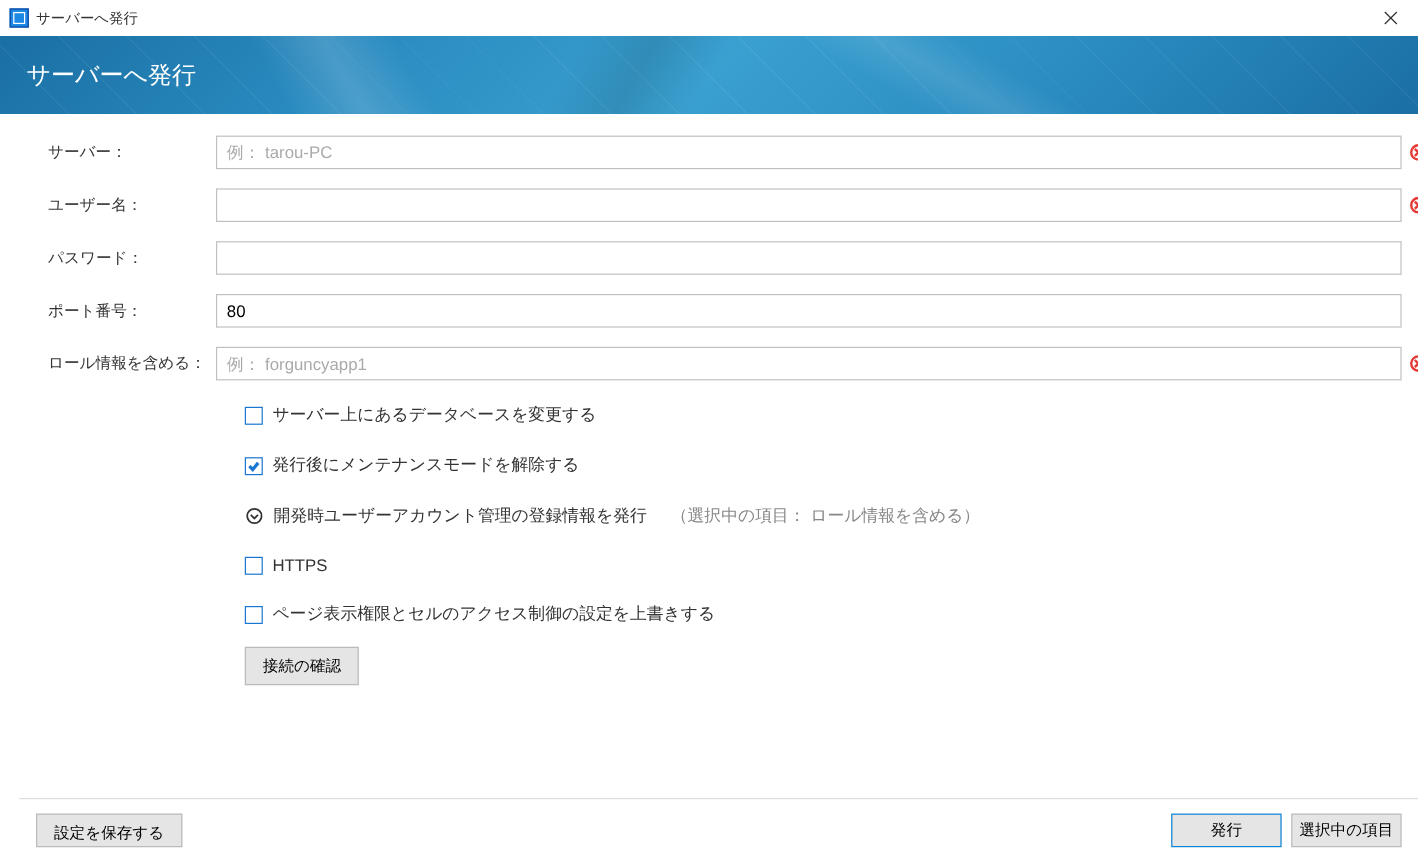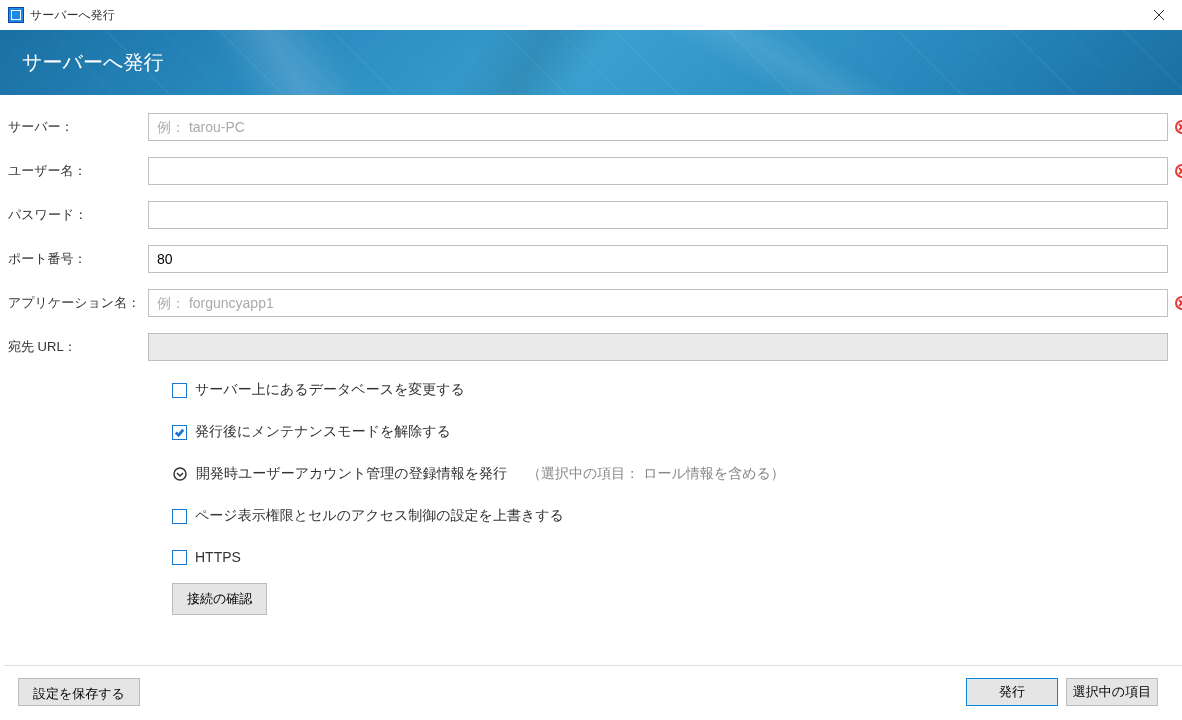--- a/index.html
+++ b/index.html
@@ -23,21 +23,21 @@
     }
     .banner::before {
       content: ""; position: absolute; inset: 0;
       background:
         linear-gradient(60deg, transparent 20%, rgba(255,255,255,0.15) 25%, transparent 30%),
         linear-gradient(120deg, transparent 40%, rgba(0,0,0,0.1) 45%, transparent 50%),
         linear-gradient(30deg, transparent 60%, rgba(255,255,255,0.1) 65%, transparent 70%);
     }
     .banner h1 { color: #fff; font-size: 20px; font-weight: 400; position: relative; z-index: 1; }
 
-    .form-area { padding: 18px 14px 0 8px; }
+    .form-area { padding: 18px 14px 0 40px; }
     .row { display: flex; align-items: center; margin-bottom: 16px; }
     .row .lbl { width: 140px; font-size: 13px; color: #333; }
     .row .fld { flex: 1; position: relative; }
     .row input[type=text], .row input[type=password], .row .readonly {
       width: 100%; height: 28px; border: 1px solid #c0c0c0; padding: 0 8px; font-size: 14px; background: #fff;
     }
     .row input::placeholder { color: #aaa; }
     .row .readonly { background: #eaeaea; display: flex; align-items: center; color: #444; }
     .row .invalid-icon { position: absolute; right: -22px; top: 50%; transform: translateY(-50%); width: 16px; height: 16px; }
     .row .invalid-icon svg circle { fill: none; stroke: #e53935; stroke-width: 2; }
@@ -48,21 +48,21 @@
     .opt .cb { width: 15px; height: 15px; border: 1px solid #1976d2; display: inline-flex; align-items: center; justify-content: center; cursor: pointer; background: #fff; }
     .opt .cb.checked svg { display: block; }
     .opt .cb svg { display: none; width: 11px; height: 11px; stroke: #1976d2; stroke-width: 3; fill: none; }
     .opt .expand-btn { width: 16px; height: 16px; display: inline-flex; align-items: center; justify-content: center; cursor: pointer; }
     .opt .expand-btn svg { width: 14px; height: 14px; stroke: #333; fill: none; stroke-width: 1.5; }
     .opt .hint { color: #888; margin-left: 12px; }
 
     .conn-test { padding-left: 164px; margin-top: -6px; }
     .btn { border: 1px solid #bbb; background: #e5e5e5; padding: 6px 14px; font-size: 13px; cursor: pointer; }
 
-    .footer { position: absolute; bottom: 0; left: 4px; right: 0; padding: 12px 24px 14px 14px; border-top: 1px solid #ddd; display: flex; align-items: center; }
+    .footer { position: absolute; bottom: 0; left: 16px; right: 0; padding: 12px 14px 14px 14px; border-top: 1px solid #ddd; display: flex; align-items: center; }
     .footer .gap { flex: 1; }
     .footer .btn.primary { width: 92px; height: 28px; padding: 0; margin-left: 8px; }
     .footer .btn.save { height: 28px; }
     .footer .btn.publish { border: 1px solid #0a84d8; }
   </style>
 </head>
 <body>
 
 <div class="titlebar">
   <span class="app-icon"></span>
@@ -118,39 +118,33 @@
   </div>
 
   <div class="row">
     <div class="lbl">ポート番号：</div>
     <div class="fld">
       <input type="text" value="80" style="">
     </div>
   </div>
 
   <div class="row">
-    <div class="lbl">アプリケーション名：</div>
+    <div class="lbl">ロール情報を含める：</div>
     <div class="fld">
       <input type="text" placeholder="例： forguncyapp1" style="">
       <span class="invalid-icon">
         <svg viewBox="0 0 16 16">
             <circle cx="8" cy="8" r="6"></circle>
             <line x1="5" y1="5" x2="11" y2="11"></line>
             <line x1="11" y1="5" x2="5" y2="11"></line>
           </svg>
       </span>
     </div>
   </div>
 
-  <div class="row">
-    <div class="lbl">宛先 URL：</div>
-    <div class="fld">
-      <div class="readonly"></div>
-    </div>
-  </div>
 
   <div class="options">
 
     <div class="opt">
       <span class="cb">
         
       </span>
       <span>サーバー上にあるデータベースを変更する</span>
     </div>
 
@@ -171,28 +165,28 @@
           </svg>
       </span>
       <span>開発時ユーザーアカウント管理の登録情報を発行</span>
       <span class="hint">（選択中の項目： ロール情報を含める）</span>
     </div>
 
     <div class="opt">
       <span class="cb">
         
       </span>
-      <span>ページ表示権限とセルのアクセス制御の設定を上書きする</span>
+      <span>HTTPS</span>
     </div>
 
     <div class="opt">
       <span class="cb">
         
       </span>
-      <span>HTTPS</span>
+      <span>ページ表示権限とセルのアクセス制御の設定を上書きする</span>
     </div>
 
   </div>
 
   <div class="conn-test">
     <button class="btn">接続の確認</button>
   </div>
 
 </div>
 

